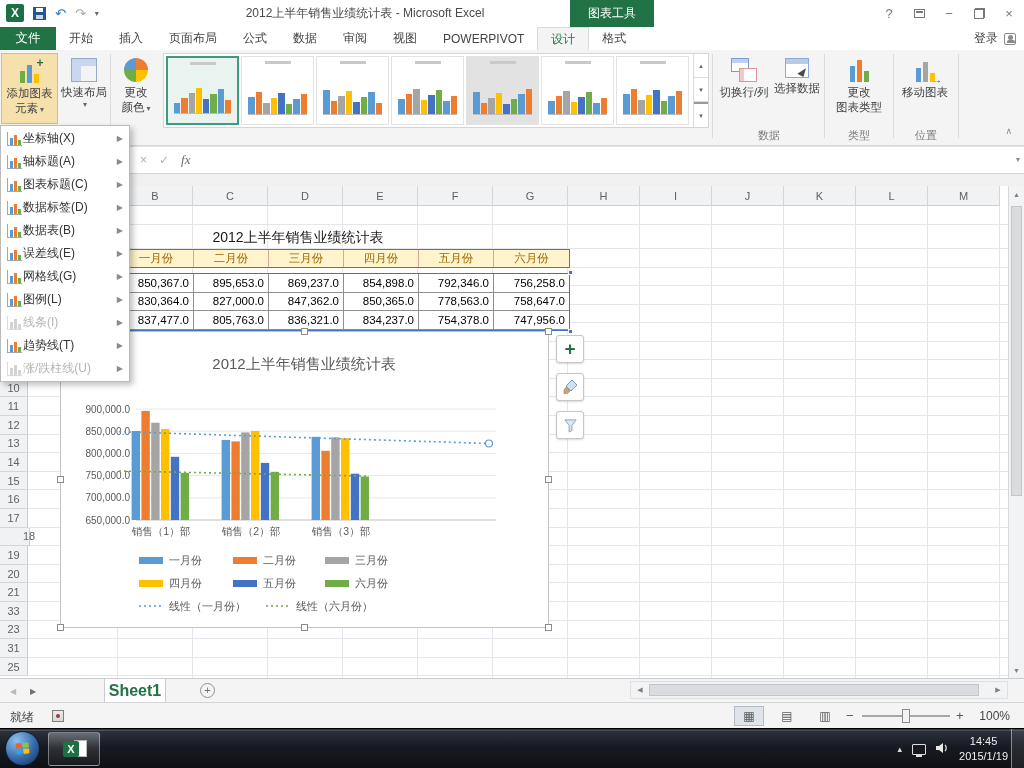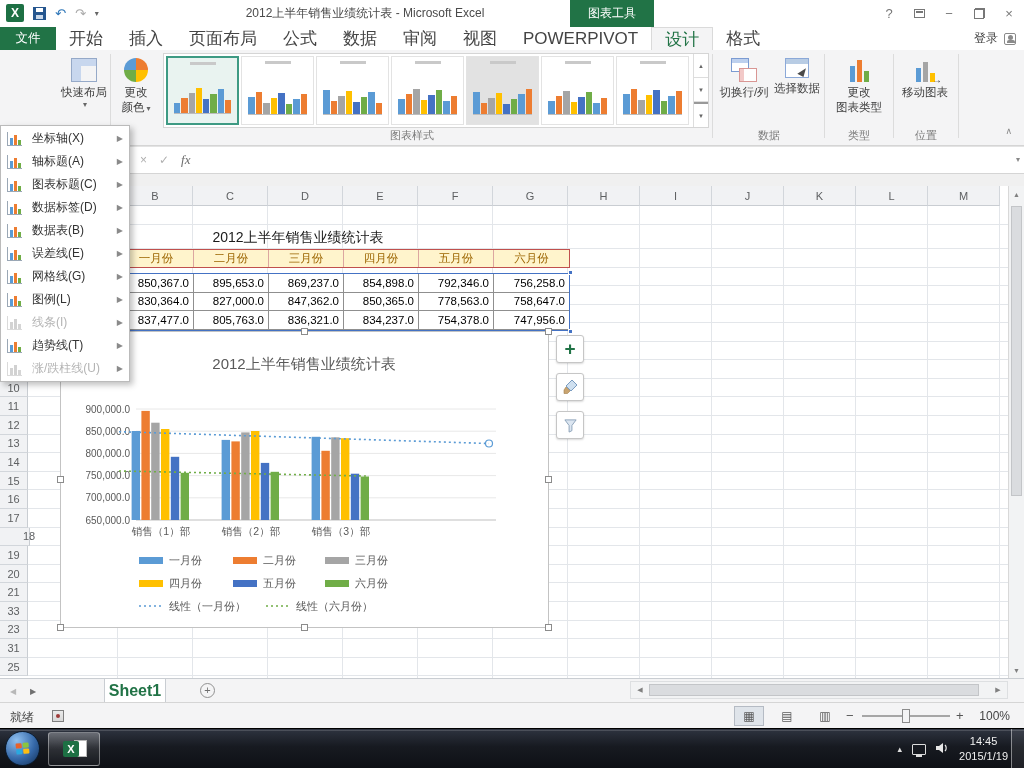--- a/index.html
+++ b/index.html
@@ -25,21 +25,21 @@
 .rdo-glyph{width:11px;height:9px;border:1px solid #777;position:relative}
 .rdo-glyph::after{content:"";position:absolute;left:1px;top:1px;right:1px;height:2px;background:#777}
 .restore-glyph{position:relative;width:11px;height:11px}
 .restore-glyph::before{content:"";position:absolute;right:0;top:0;width:8px;height:8px;border:1px solid #777}
 .restore-glyph::after{content:"";position:absolute;left:0;bottom:0;width:8px;height:8px;border:1px solid #777;background:#fff}
 
 
 #tabsrow{position:absolute;left:0;top:27px;width:1024px;height:23px;background:#FFF;display:flex;align-items:stretch}
 #file-tab{width:56px;background:#217346;color:#FFF;display:flex;align-items:center;justify-content:center;font-size:12.5px}
 #tab-list{display:flex;align-items:stretch}
-.rtab{padding:0 13px;display:flex;align-items:center;font-size:17px;color:#444;white-space:nowrap}
+.rtab{padding:0 13px;display:flex;align-items:center;font-size:12px;color:#444;white-space:nowrap}
 .rtab.active{color:#217346;background:#F4F4F5;border:1px solid #DADADA;border-bottom:none}
 #sign-in{position:absolute;right:8px;top:0;height:23px;display:flex;align-items:center;gap:6px;color:#444}
 .si-icon{width:12px;height:12px;border:1px solid #8A8A8A;border-radius:2px;position:relative}
 .si-icon::before{content:"";position:absolute;left:3px;top:1.5px;width:5px;height:5px;border-radius:50%;background:#8A8A8A}
 .si-icon::after{content:"";position:absolute;left:1.5px;bottom:1px;width:8px;height:3px;border-radius:2px 2px 0 0;background:#8A8A8A}
 
 
 #ribbon{position:absolute;left:0;top:50px;width:1024px;height:96px;background:#F4F4F5;border-bottom:1px solid #D5D5D5}
 .big-btn{position:absolute;top:3px;height:71px;display:flex;flex-direction:column;align-items:center;padding-top:5px;font-size:11.5px;color:#3E3E3E;line-height:1.3;text-align:center}
 .big-btn.pressed{background:#F6E0AC;border:1px solid #D9BD7F}
@@ -124,21 +124,21 @@
 #cbtn-filter{top:225px}
 
 
 #menu{position:absolute;left:0;top:125px;width:130px;background:#FFF;border:1px solid #BBB;box-shadow:3px 3px 6px rgba(0,0,0,.25);padding:1px;z-index:60}
 .mitem{height:23px;display:flex;align-items:center;padding:0 5px;color:#333;font-size:12px}
 .mitem.disabled{color:#B4B4B4}
 .mitem.disabled .micon{opacity:.4;filter:grayscale(1)}
 .micon{width:15px;height:14px;display:inline-flex;align-items:flex-end;gap:1px;border-left:1px solid #9AA7B5;border-bottom:1px solid #9AA7B5;padding-left:2px;flex:none}
 .micon i{width:3px;display:block}
 .micon .ba{height:7px;background:#5B9BD5}.micon .bb{height:10px;background:#ED7D31}.micon .bc{height:5px;background:#70AD47}
-.mlabel{flex:1;margin-left:10px;white-space:nowrap}
+.mlabel{flex:1;margin-left:1px;white-space:nowrap}
 .marrow{color:#8A8A8A;font-size:8px}
 
 
 #vscroll{position:absolute;right:0;top:186px;width:16px;height:492px;background:#F2F3F4;border-left:1px solid #D8D8D8}
 .vs-arrow{position:absolute;left:0;width:15px;height:16px;display:flex;align-items:center;justify-content:center;font-size:7px;color:#808080;top:0}
 .vs-arrow.down{top:auto;bottom:0}
 .vs-thumb{position:absolute;left:2px;top:20px;width:11px;height:290px;background:#DADCDF;border:1px solid #C3C5C8}
 
 
 #tabbar{position:absolute;left:0;top:678px;width:1024px;height:24px;background:#F4F4F5;border-top:1px solid #C9CDD2}
@@ -224,20 +224,29 @@
       <div class="rtab active">设计</div>
       <div class="rtab">格式</div>
     </div>
   <div id="sign-in">
     <span>登录</span>
     <span class="si-icon"></span>
   </div>
 </div>
 
 <div id="ribbon">
+  <div class="big-btn pressed" id="btn-add-element">
+    <span class="bicon icon-addelem">
+        <i class="a"></i>
+        <i class="b"></i>
+        <i class="c"></i>
+      </span>
+    <span>添加图表</span>
+    <span><span>元素</span><span class="caret">▾</span></span>
+  </div>
   <div class="big-btn" id="btn-quick-layout">
     <span class="bicon icon-qlayout"></span>
     <span>快速布局</span>
     <span class="caret">▾</span>
   </div>
   <div class="grp-sep" style="left:110px"></div>
   <div class="big-btn" id="btn-change-colors">
     <span class="bicon icon-colors"></span>
     <span>更改</span>
     <span><span>颜色</span><span class="caret">▾</span></span>
@@ -364,21 +373,20 @@
   <div class="grp-sep" style="left:893px"></div>
   <div class="big-btn" id="btn-move-chart">
     <span class="bicon icon-move">
         <i class="a"></i>
         <i class="b"></i>
         <i class="c"></i>
       </span>
     <span>移动图表</span>
   </div>
   <div class="grp-sep" style="left:958px"></div>
-  <div class="grp-label" style="left:112px;width:600px">图表样式</div>
   <div class="grp-label" style="left:714px;width:110px">数据</div>
   <div class="grp-label" style="left:826px;width:66px">类型</div>
   <div class="grp-label" style="left:895px;width:62px">位置</div>
   <span id="collapse-ribbon">∧</span>
 </div>
 
 <div id="fbar">
   <div id="name-box"></div>
   <div id="fx-btns">
     <span class="fcancel">×</span>

